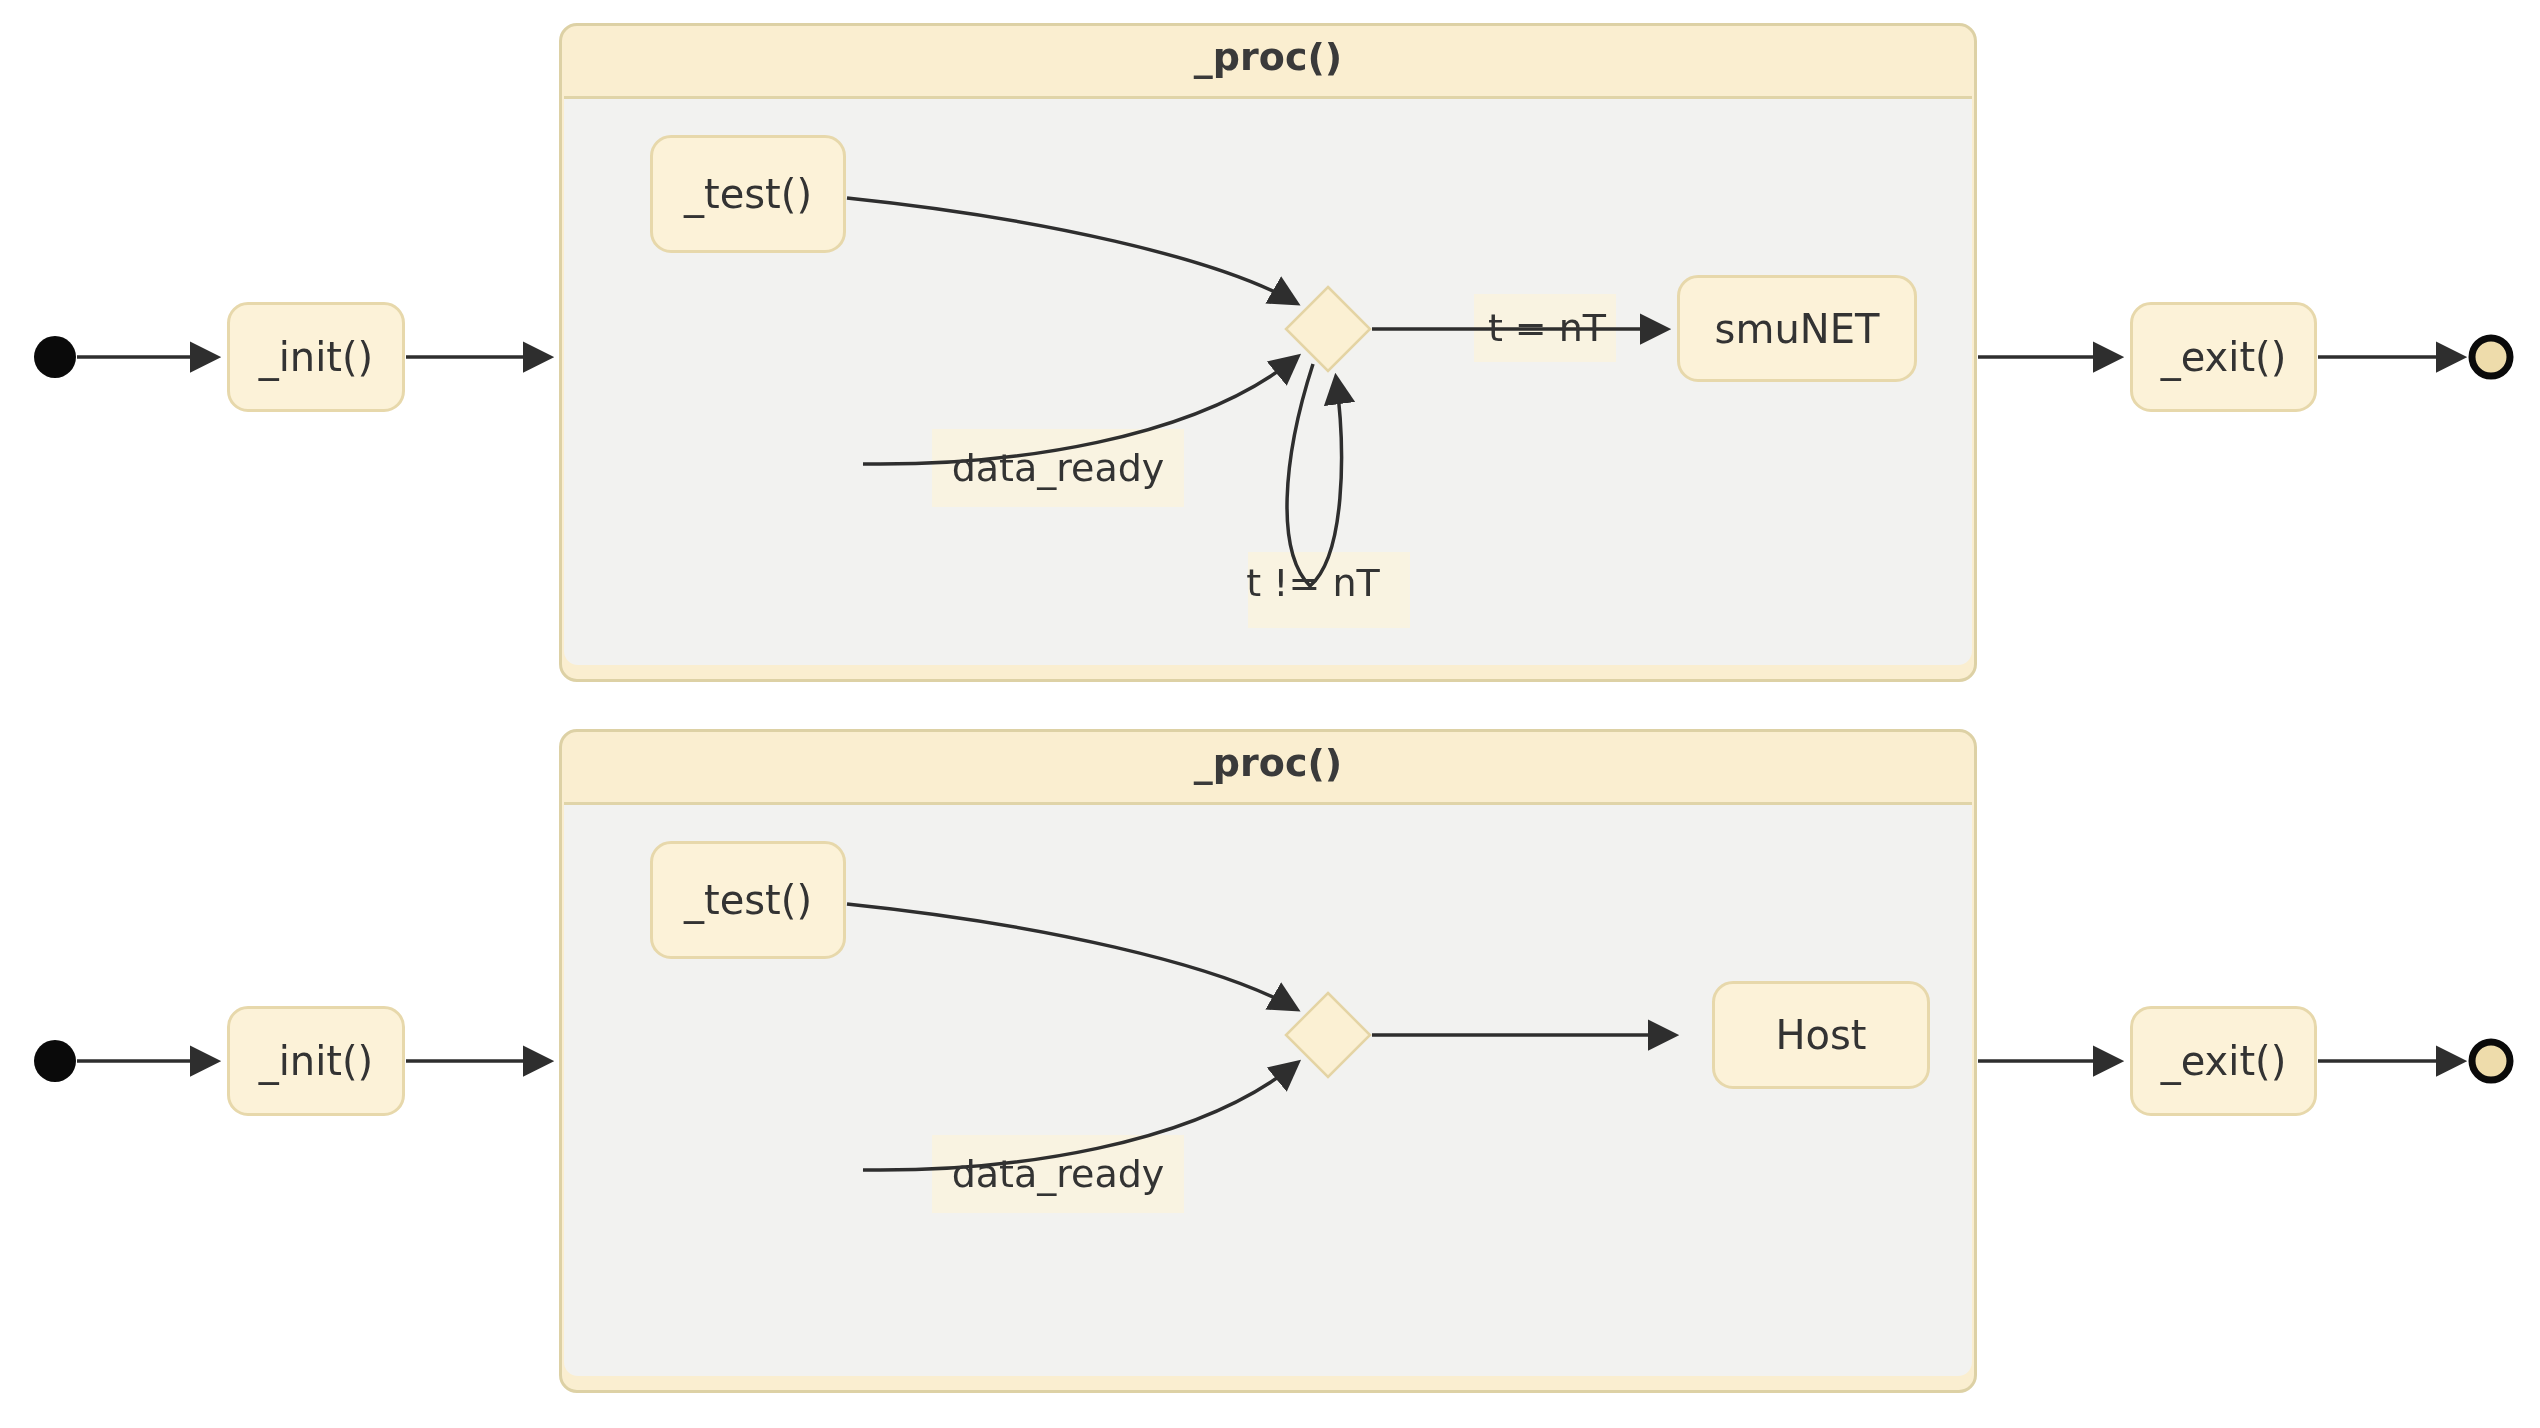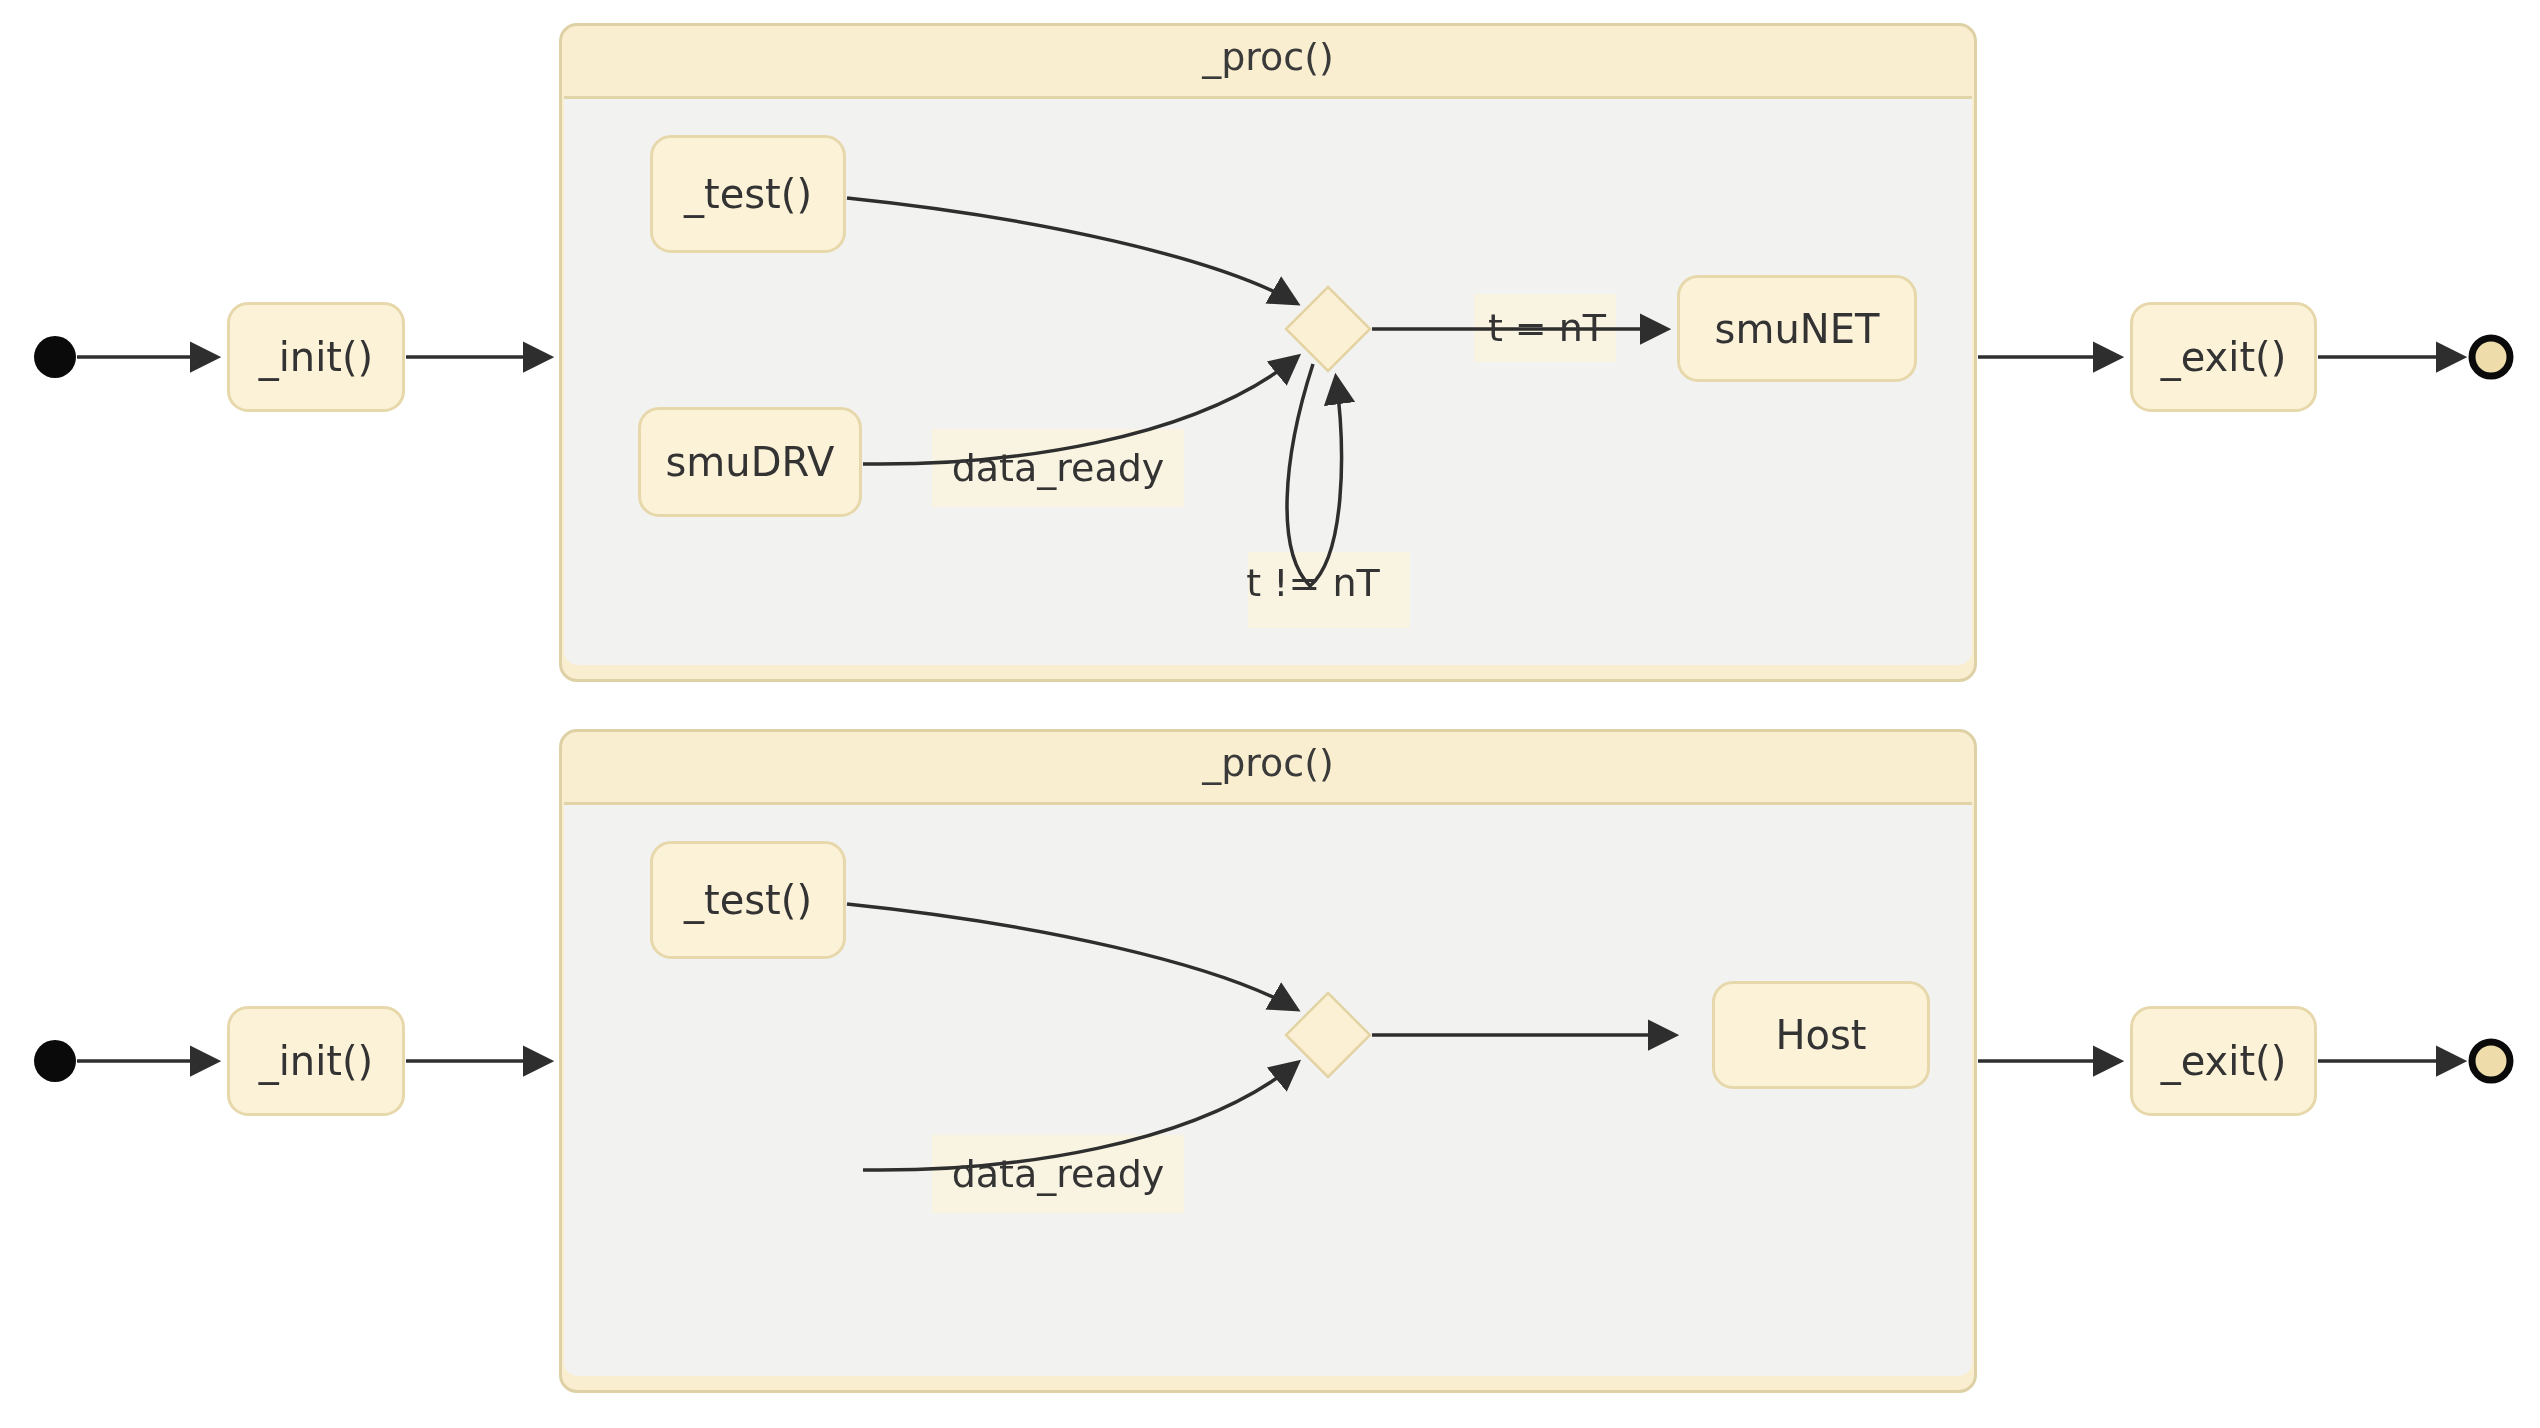--- a/index.html
+++ b/index.html
@@ -11,21 +11,21 @@
     position: relative;
     width: 2540px;
     height: 1428px;
     background: #ffffff;
     font-family: "DejaVu Sans", "Liberation Sans", sans-serif;
     color: #333333;
     overflow: hidden;
   }
   
   .composite          { position: absolute; z-index: 1; background: #faeed0; border: 3px solid #ddd1a5; border-radius: 18px; box-sizing: border-box; }
-  .composite-title    { position: absolute; top: 0; left: 0; right: 0; height: 62px; display: flex; align-items: center; justify-content: center; font-size: 38px; color: #3a3a3a; }
+  .composite-title    { position: absolute; top: 0; left: 0; right: 0; height: 62px; display: flex; align-items: center; justify-content: center; font-size: 38px; color: #3a3a3a; font-weight: bold; }
   .composite-body     { position: absolute; left: 2px; right: 2px; top: 70px; bottom: 14px; background: #f2f2f0; border-top: 3px solid #e0d4a8; border-radius: 0 0 14px 14px; }
   #edge-layer         { position: absolute; left: 0; top: 0; z-index: 2; }
   .state {
     position: absolute; z-index: 3;
     background: #fcf2d8; border: 3px solid #e7d8ab; border-radius: 21px;
     display: flex; align-items: center; justify-content: center;
     font-size: 40px; color: #333333; box-sizing: border-box;
   }
   .edge-label {
     position: absolute; z-index: 3;
@@ -88,21 +88,20 @@
     <circle cx="55" cy="1061" r="21" fill="#0a0a0a"></circle>
 
     <circle cx="2491" cy="357" r="19" fill="#eedcab" stroke="#0a0a0a" stroke-width="7"></circle>
     <circle cx="2491" cy="1061" r="19" fill="#eedcab" stroke="#0a0a0a" stroke-width="7"></circle>
   </svg>
 
   <div class="state" style="left:227px; top:302px; width:178px; height:110px;">_init()</div>
 
   <div class="state" style="left:650px; top:135px; width:196px; height:118px;">_test()</div>
 
-  <div class="state" style="left:638px; top:407px; width:224px; height:110px;">smuDRV</div>
 
   <div class="edge-label" style="left:932px; top:429px; width:252px; height:78px;">data_ready</div>
 
   <div class="edge-label" style="left:1474px; top:294px; width:146px; height:68px;">t = nT</div>
 
   <div class="edge-label" style="left:1248px; top:545px; width:130px; height:76px;border-radius:32px;">t != nT</div>
 
   <div class="state" style="left:1677px; top:275px; width:240px; height:107px;">smuNET</div>
 
   <div class="state" style="left:2130px; top:302px; width:187px; height:110px;">_exit()</div>

